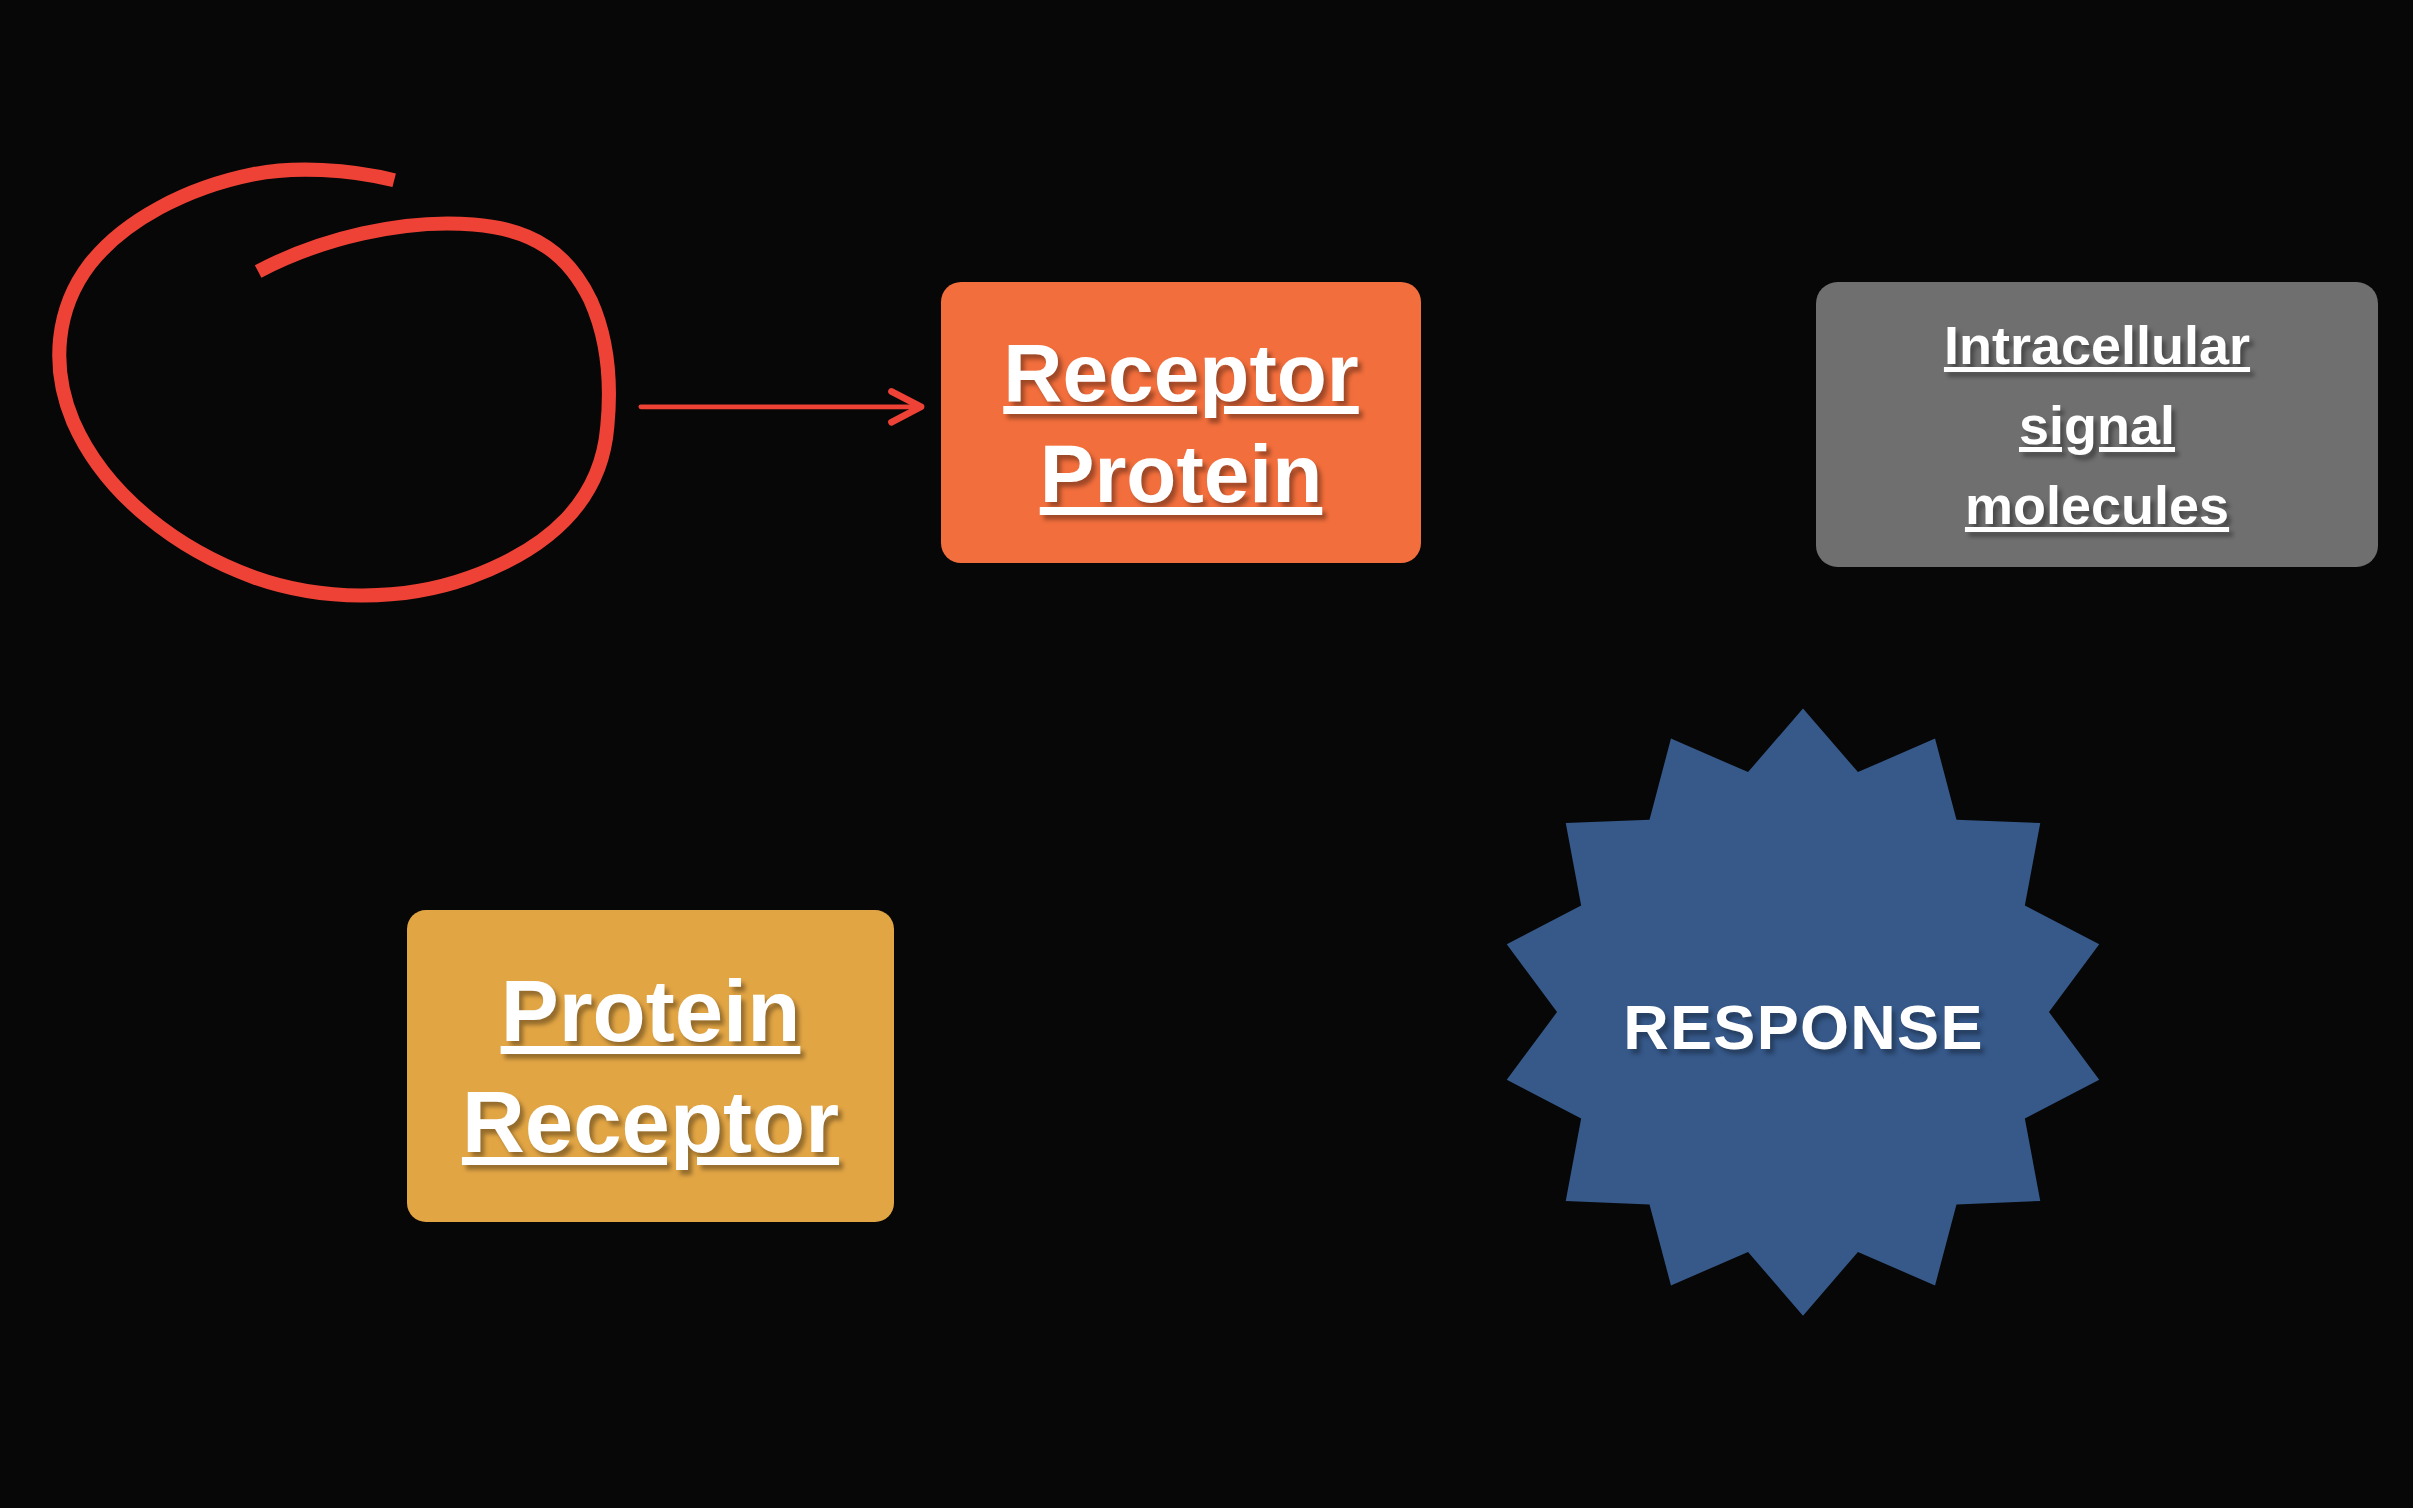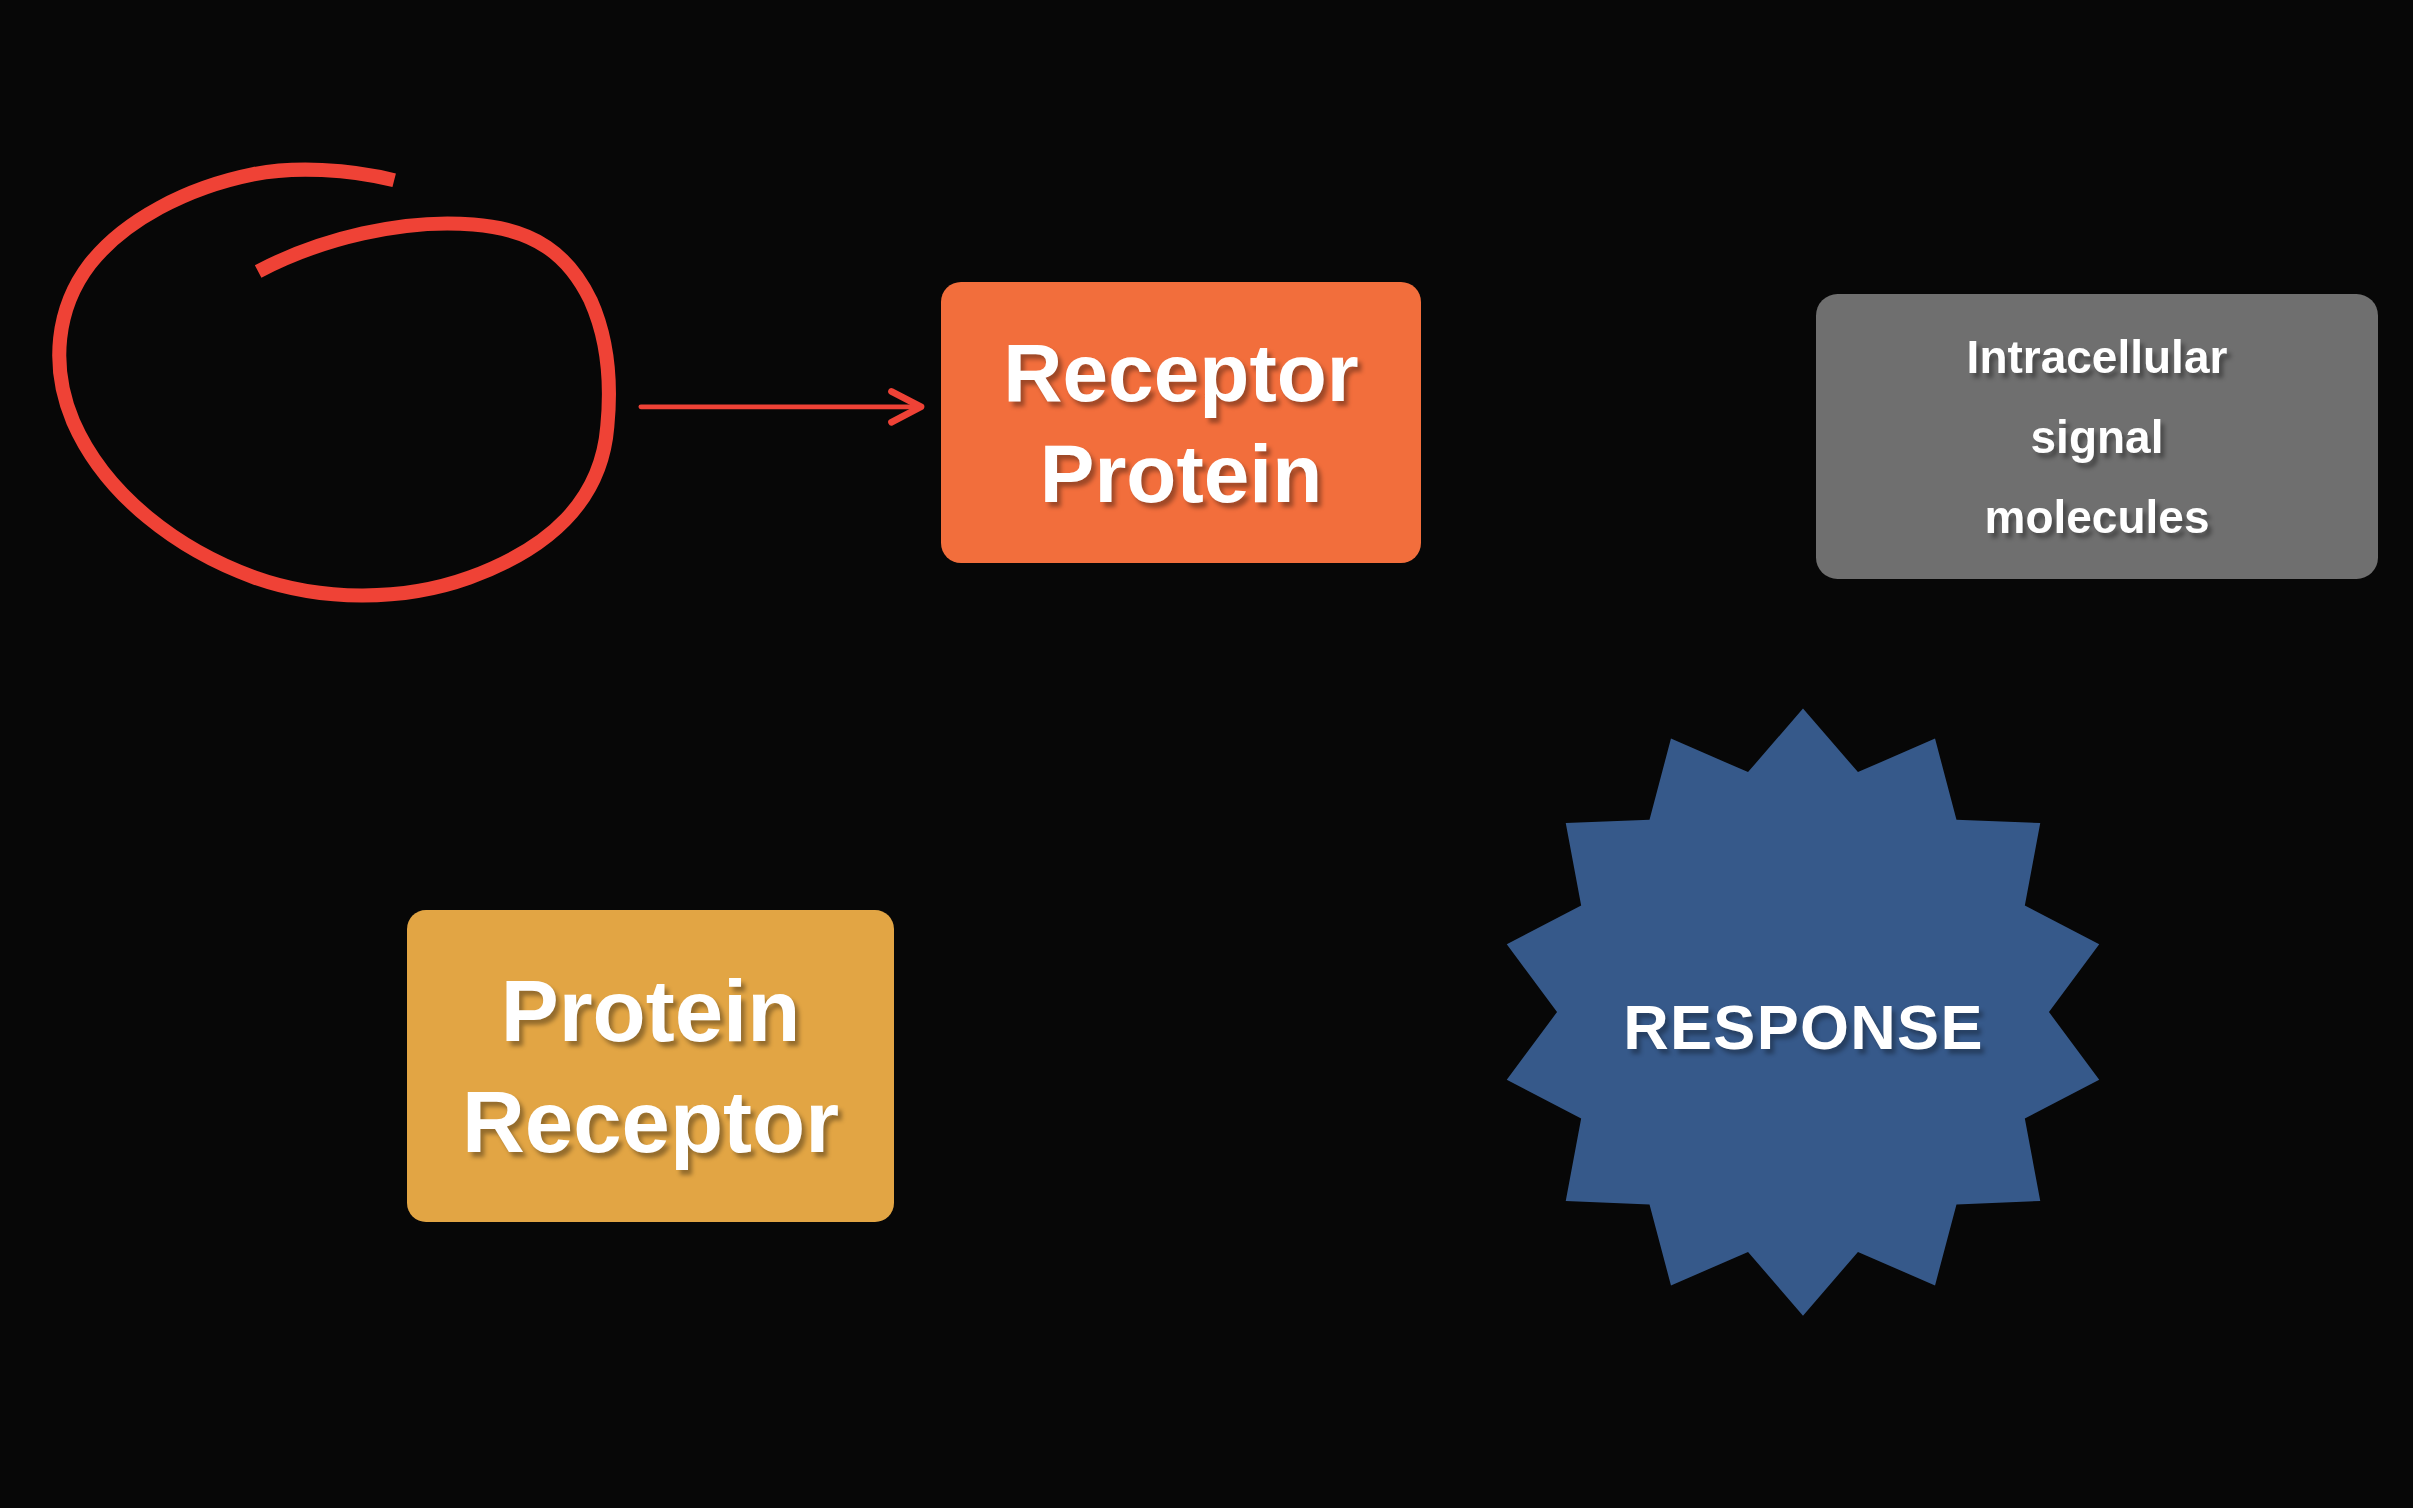--- a/index.html
+++ b/index.html
@@ -42,43 +42,44 @@
   }
   .box {
     position: absolute;
     display: flex;
     flex-direction: column;
     align-items: center;
     justify-content: center;
     text-align: center;
     color: #FFFFFF;
     font-weight: 700;
+    text-decoration: underline;
   }
   .box .line {
     display: block;
     text-shadow: 4px 4.7px 4.7px rgba(0,0,0,0.35);
   }
   .box-receptor {
     left: 941px;
     top: 282px;
     width: 480px;
     height: 281px;
     background: #F26E3C;
     border-radius: 20px;
     font-size: 82px;
     line-height: 101px;
   }
   .box-signal {
     left: 1816px;
-    top: 294px;
+    top: 282px;
     width: 562px;
     height: 285px;
     background: #6F6F6F;
     border-radius: 21.5px;
-    font-size: 46px;
+    font-size: 54px;
     line-height: 80px;
   }
   .box-target {
     left: 407px;
     top: 910px;
     width: 487px;
     height: 312px;
     background: #E2A544;
     border-radius: 19px;
     font-size: 87px;

